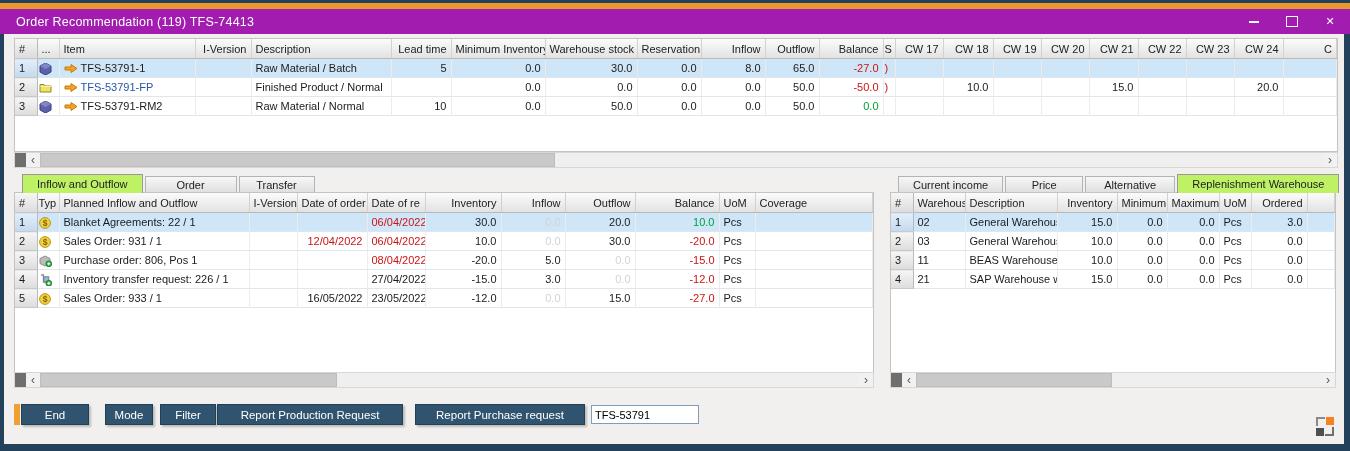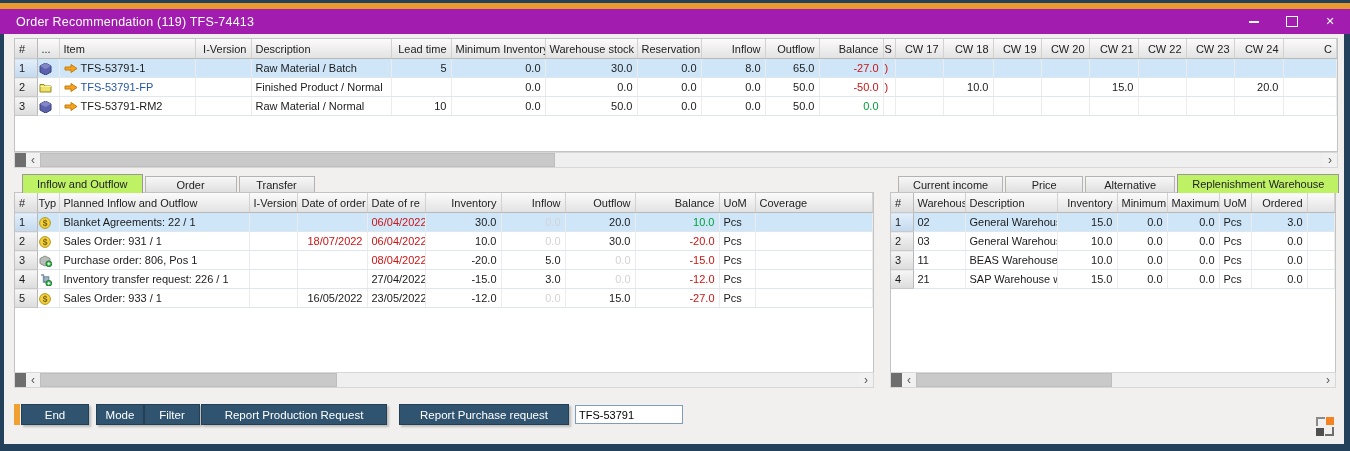--- a/index.html
+++ b/index.html
@@ -282,21 +282,21 @@
           <td></td>
         </tr>
         <tr>
           <td class="rn">2</td>
           <td class="icn"><span><svg width="12" height="12" viewBox="0 0 12 12">
                     <circle cx="6" cy="6" r="5.4" fill="#f4d03a" stroke="#b5951c"></circle>
                     <text x="6" y="9" font-size="8.5" text-anchor="middle" fill="#7a650e" font-weight="bold">$</text>
                   </svg></span></td>
           <td>Sales Order: 931 / 1</td>
           <td class="r"></td>
-          <td class="r red">18/07/2022</td>
+          <td class="r red">12/04/2022</td>
           <td class="red">06/04/2022</td>
           <td class="r">10.0</td>
           <td class="r dim">0.0</td>
           <td class="r">30.0</td>
           <td class="r neg">-20.0</td>
           <td>Pcs</td>
           <td></td>
         </tr>
         <tr>
           <td class="rn">3</td>
@@ -447,22 +447,22 @@
       <div class="arr">‹</div>
       <div class="track">
           <div class="thumb" style="left:0;width:48%;"></div>
         </div>
       <div class="arr">›</div>
     </div>
 
     <div class="footer" style="left:10px;top:370px;">
       <div class="obar"></div>
       <button class="btn mn" style="width:68px;">End</button>
-      <button class="btn" style="width:48px;margin-left:7px;">Mode</button>
-      <button class="btn mn" style="width:56px;">Filter</button>
+      <button class="btn" style="width:48px;margin-left:16px;">Mode</button>
+      <button class="btn mn" style="width:56px;margin-left:7px;">Filter</button>
       <button class="btn" style="width:186px;margin-left:1px;">Report Production Request</button>
       <button class="btn" style="width:170px;margin-left:12px;">Report Purchase request</button>
       <input class="ifield" style="margin-left: 6px;" value="TFS-53791">
     </div>
 
     <div class="rz" style="left:1312px;top:383px;">
       <div class="tl"></div>
         <div class="tr"></div>
         <div class="bl"></div>
         <div class="br"></div>

